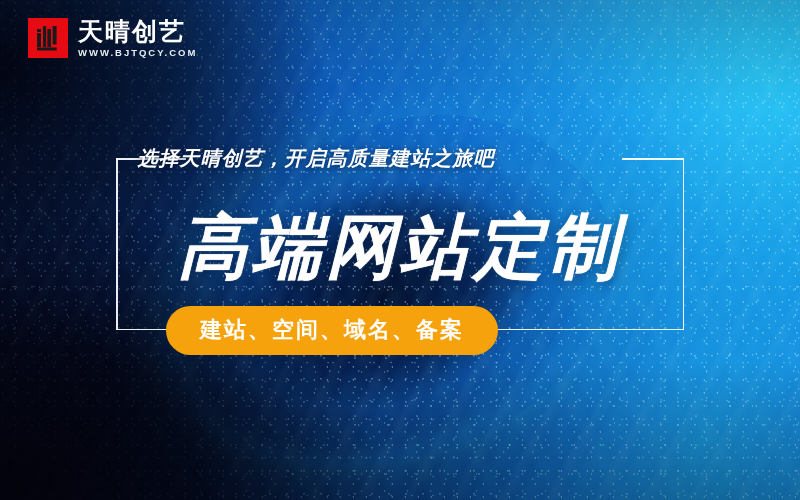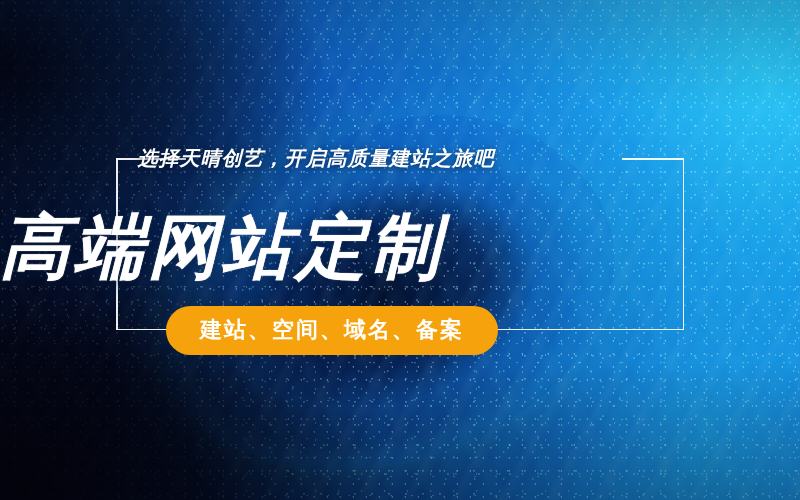--- a/index.html
+++ b/index.html
@@ -211,20 +211,21 @@
     line-height: 26px;
     text-shadow: 0 1px 6px rgba(0,20,50,0.7);
     white-space: nowrap;
   }
 
   .headline {
     position: absolute;
     left: 0;
     top: 205px;
     width: 800px;
+    text-align: center;
     color: #ffffff;
     font-size: 70px;
     font-weight: 700;
     font-style: italic;
     letter-spacing: 4px;
     line-height: 84px;
     text-shadow:
       0 0 1px rgba(255,255,255,0.9),
       0 3px 14px rgba(0,25,60,0.55);
     white-space: nowrap;
@@ -263,20 +264,37 @@
   <div class="bg-layer bg-base"></div>
   <div class="bg-layer bg-silk1"></div>
   <div class="bg-vortex"></div>
   <div class="bg-vortex-ring"></div>
   <div class="bg-layer bg-streaks"></div>
   <div class="bg-layer bg-streaks2"></div>
   <div class="bg-layer bg-sparkle"></div>
   <div class="bg-layer bg-sparkle2"></div>
   <div class="bg-layer bg-vignette"></div>
 
+  <div class="logo">
+    <span class="logo-mark">
+      <svg width="40" height="40" viewBox="0 0 40 40" xmlns="http://www.w3.org/2000/svg">
+        <rect x="0" y="0" width="40" height="40" fill="#e60b13"></rect>
+        <path d="M9 11 h4 v3 h-4 z M9 15 h4 v14 h-4 z
+                 M15 8 h3.2 v21 h-3.2 z
+                 M19.4 11 h3.6 v18 h-3.6 z
+                 M24.6 8 h4 v18.5 h-4 z
+                 M9 29.6 h19.6 v3 H9 z" fill="#1a1a1a"></path>
+        <path d="M12.2 11 h0.9 v18 h-0.9 z" fill="#e60b13" opacity="0.0"></path>
+      </svg>
+    </span>
+    <span class="logo-text">
+      <span class="logo-cn">天晴创艺</span>
+      <span class="logo-url">WWW.BJTQCY.COM</span>
+    </span>
+  </div>
 
   <div class="frame">
     <span class="frame-edge frame-left"></span>
     <span class="frame-edge frame-right"></span>
     <span class="frame-edge frame-top-l"></span>
     <span class="frame-edge frame-top-r"></span>
     <span class="frame-edge frame-bottom"></span>
   </div>
 
   <div class="content">

